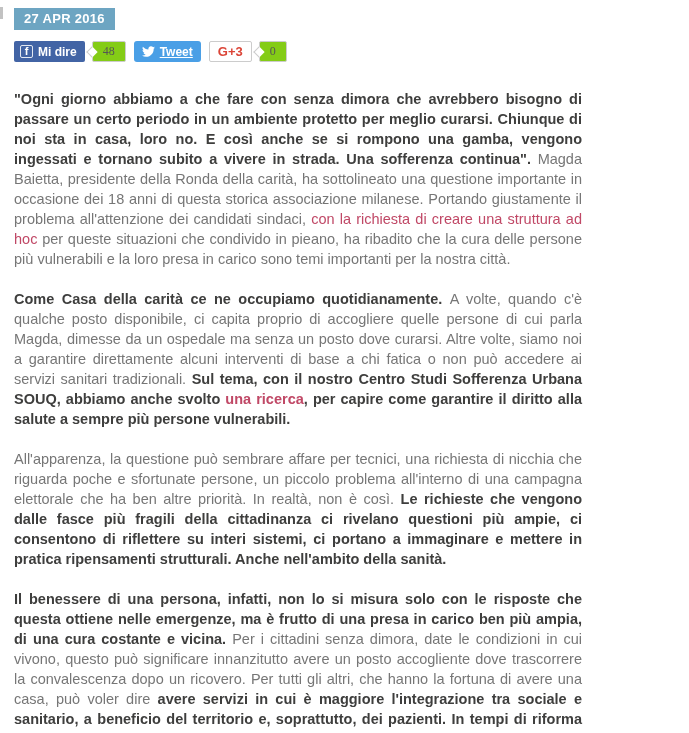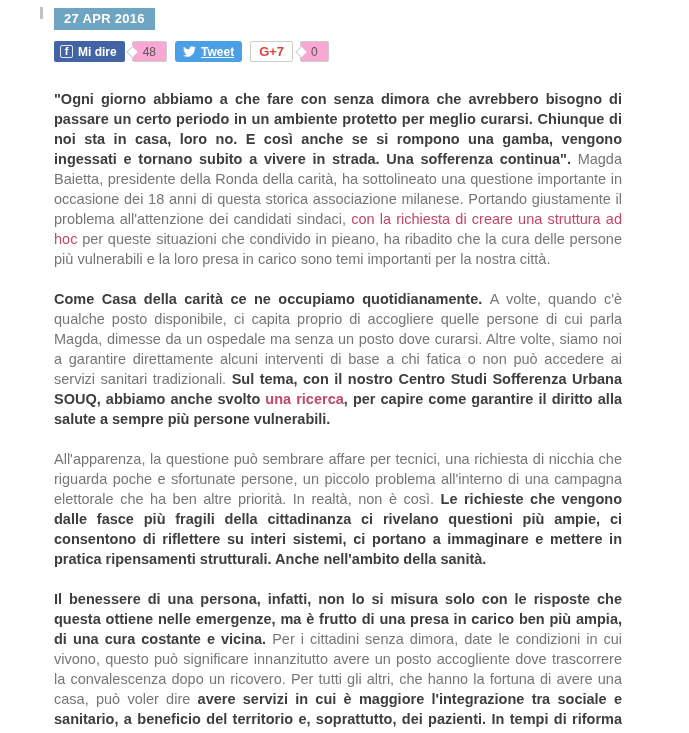--- a/index.html
+++ b/index.html
@@ -17,21 +17,20 @@
   *{box-sizing:border-box;}
   html,body{margin:0;padding:0;background:#ffffff;}
   body{font-family:"Liberation Sans","DejaVu Sans",sans-serif;}
   .page{
     position:relative;
     width:596px;
     height:733px;
     overflow:hidden;
     background:#ffffff;
     padding:8px 14px 0 14px;
-    margin-left:40px;
   }
   .edge-fragment{
     position:absolute;left:0;top:7px;width:3px;height:12px;background:#c2c2c2;
   }
   .date-badge{
     display:inline-block;
     background:var(--badge-bg);
     color:#ffffff;
     font-size:13px;
     font-weight:700;
@@ -72,27 +71,28 @@
     font-size:11px;font-weight:700;color:#fff;line-height:1;
   }
   .btn.tweet{background:var(--twitter-blue);color:#fff;border-radius:3px;margin-left:8px;text-decoration:underline;}
   .btn.gplus{
     background:#fff;border:1px solid var(--bubble-border);
     color:var(--gplus-red);font-size:13px;margin-left:8px;border-radius:2px;
   }
   .count-bubble{
     position:relative;
     display:flex;align-items:center;
-    background:#f9a8d4;
+    background:#84cc16;
     border:1px solid var(--bubble-border);
     border-radius:2px;
     color:var(--bubble-text);
     font-size:12px;
     padding:0 10px;
     margin-left:7px;
+    font-family:Liberation Serif, serif;
   }
   .count-bubble::before{
     content:"";
     position:absolute;left:-4.5px;top:50%;margin-top:-4px;
     width:7px;height:7px;background:#fff;
     border-left:1px solid var(--bubble-border);
     border-bottom:1px solid var(--bubble-border);
     transform:rotate(45deg);
   }
   .article{margin-top:27px;}
@@ -132,21 +132,21 @@
     <div class="btn tweet">
       <span>
         <svg class="twitter-svg" width="13" height="13" viewBox="0 0 512 512" aria-hidden="true">
           <path fill="#ffffff" d="M459.37 151.716c.325 4.548.325 9.097.325 13.645 0 138.72-105.583 298.558-298.558 298.558-59.452 0-114.68-17.219-161.137-47.106 8.447.974 16.568 1.299 25.34 1.299 49.055 0 94.213-16.568 130.274-44.832-46.132-.975-84.792-31.188-98.112-72.772 6.498.974 12.995 1.624 19.818 1.624 9.421 0 18.843-1.3 27.614-3.573-48.081-9.747-84.143-51.98-84.143-102.985v-1.299c13.969 7.797 30.214 12.67 47.431 13.319-28.264-18.843-46.781-51.005-46.781-87.391 0-19.492 5.197-37.36 14.294-52.954 51.655 63.675 129.3 105.258 216.365 109.807-1.624-7.797-2.599-15.918-2.599-24.04 0-57.828 46.782-104.934 104.934-104.934 30.213 0 57.502 12.67 76.67 33.137 23.715-4.548 46.456-13.32 66.599-25.34-7.798 24.366-24.366 44.833-46.132 57.827 21.117-2.273 41.584-8.122 60.426-16.243-14.292 20.791-32.161 39.308-52.628 54.253z"></path>
         </svg>
       </span>
       <span>Tweet</span>
     </div>
 
     <div class="btn gplus">
-      <span>G+7</span>
+      <span>G+3</span>
     </div>
 
     <div class="count-bubble">
       <span>0</span>
     </div>
 
   </div>
 
   <div class="article">
       <p><span class="bold">"Ogni giorno abbiamo a che fare con senza dimora che avrebbero bisogno di passare un certo periodo in un ambiente protetto per meglio curarsi. Chiunque di noi sta in casa, loro no. E così anche se si rompono una gamba, vengono ingessati e tornano subito a vivere in strada. Una sofferenza continua". </span><span>Magda Baietta, presidente della Ronda della carità, ha sottolineato una questione importante in occasione dei 18 anni di questa storica associazione milanese. Portando giustamente il problema all'attenzione dei candidati sindaci, </span><a class="link" href="#">con la richiesta di creare una struttura ad hoc</a><span> per queste situazioni che condivido in pieano, ha ribadito che la cura delle persone più vulnerabili e la loro presa in carico sono temi importanti per la nostra città.</span></p>

